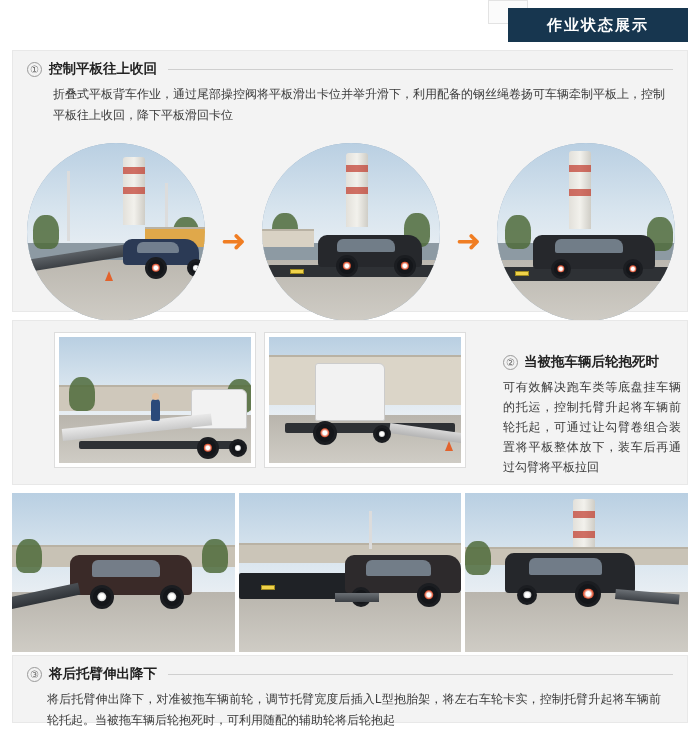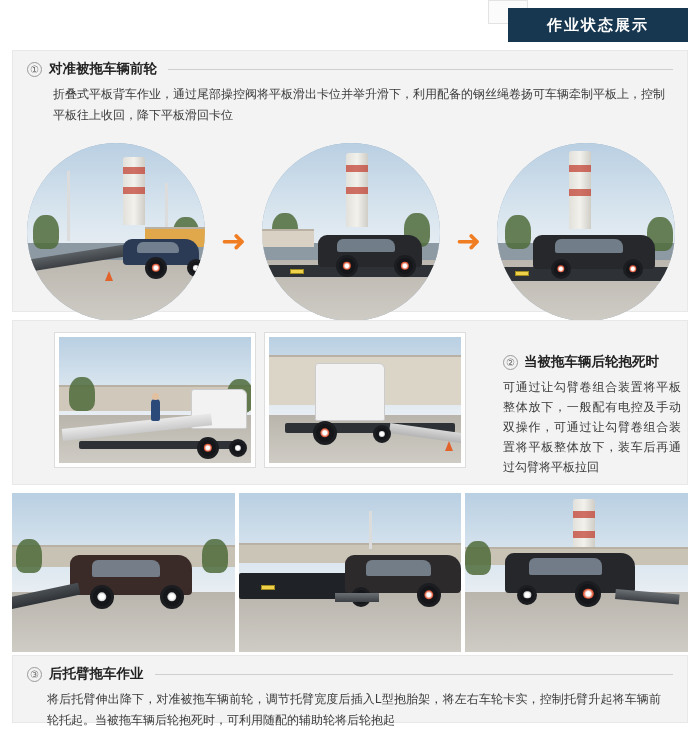--- a/index.html
+++ b/index.html
@@ -289,21 +289,21 @@
 <div class="page">
 
   <div class="header-band">
     <div class="header-ghost"></div>
     <div class="header-title">作业状态展示</div>
   </div>
 
   <div class="card sec1">
     <div class="sec-head">
       <div class="num-circle">①</div>
-      <div class="sec-title">对准被拖车辆前轮</div>
+      <div class="sec-title">控制平板往上收回</div>
       <div class="rule"></div>
     </div>
     <div class="sec-body">折叠式平板背车作业，通过尾部操控阀将平板滑出卡位并举升滑下，利用配备的钢丝绳卷扬可车辆牵制平板上，控制平板往上收回，降下平板滑回卡位</div>
 
     <div class="strip1">
 
       <div class="circle-photo">
         <div class="sky"></div>
         <div class="ground"></div>
         <div class="horizon-band" style="top:56%"></div>
@@ -420,21 +420,21 @@
           </div>
         <div class="cone" style="left:176px; top:104px;"></div>
       </div>
     </div>
 
     <div class="sec2-text">
       <div class="sec2-head">
         <div class="num-circle">②</div>
         <div class="sec-title">当被拖车辆后轮抱死时</div>
       </div>
-      <div class="sec2-body">可通过让勾臂卷组合装置将平板整体放下，一般配有电控及手动双操作，可通过让勾臂卷组合装置将平板整体放下，装车后再通过勾臂将平板拉回</div>
+      <div class="sec2-body">可有效解决跑车类等底盘挂车辆的托运，控制托臂升起将车辆前轮托起，可通过让勾臂卷组合装置将平板整体放下，装车后再通过勾臂将平板拉回</div>
     </div>
   </div>
 
   <div class="card sec3-photos">
     <div class="strip3">
 
       <div class="wide-photo">
         <div class="sky"></div>
         <div class="ground"></div>
         <div class="bldg" style="left:0; top:52px; width:226px; height:22px; background:#c8c2b5;"></div>
@@ -491,19 +491,19 @@
           </div>
         <div class="ramp" style="left:150px; top:96px; width:64px; height:10px; transform:rotate(5deg); background:linear-gradient(#6b7075,#3c4045);"></div>
       </div>
 
     </div>
   </div>
 
   <div class="card sec3">
     <div class="sec-head">
       <div class="num-circle">③</div>
-      <div class="sec-title">后托臂拖车作业</div>
+      <div class="sec-title">将后托臂伸出降下</div>
       <div class="rule"></div>
     </div>
     <div class="sec-body" style="padding-left:34px; padding-right:26px;">将后托臂伸出降下，对准被拖车辆前轮，调节托臂宽度后插入L型抱胎架，将左右车轮卡实，控制托臂升起将车辆前轮托起。当被拖车辆后轮抱死时，可利用随配的辅助轮将后轮抱起</div>
   </div>
 
 </div>
 
 </body></html>

